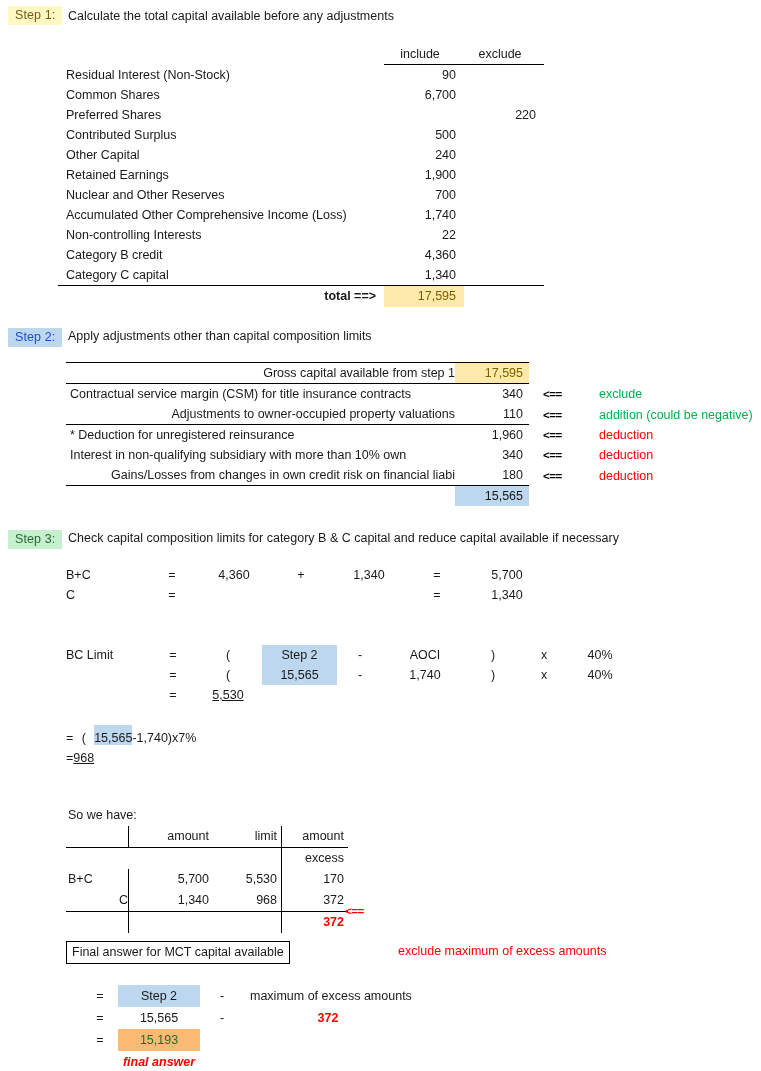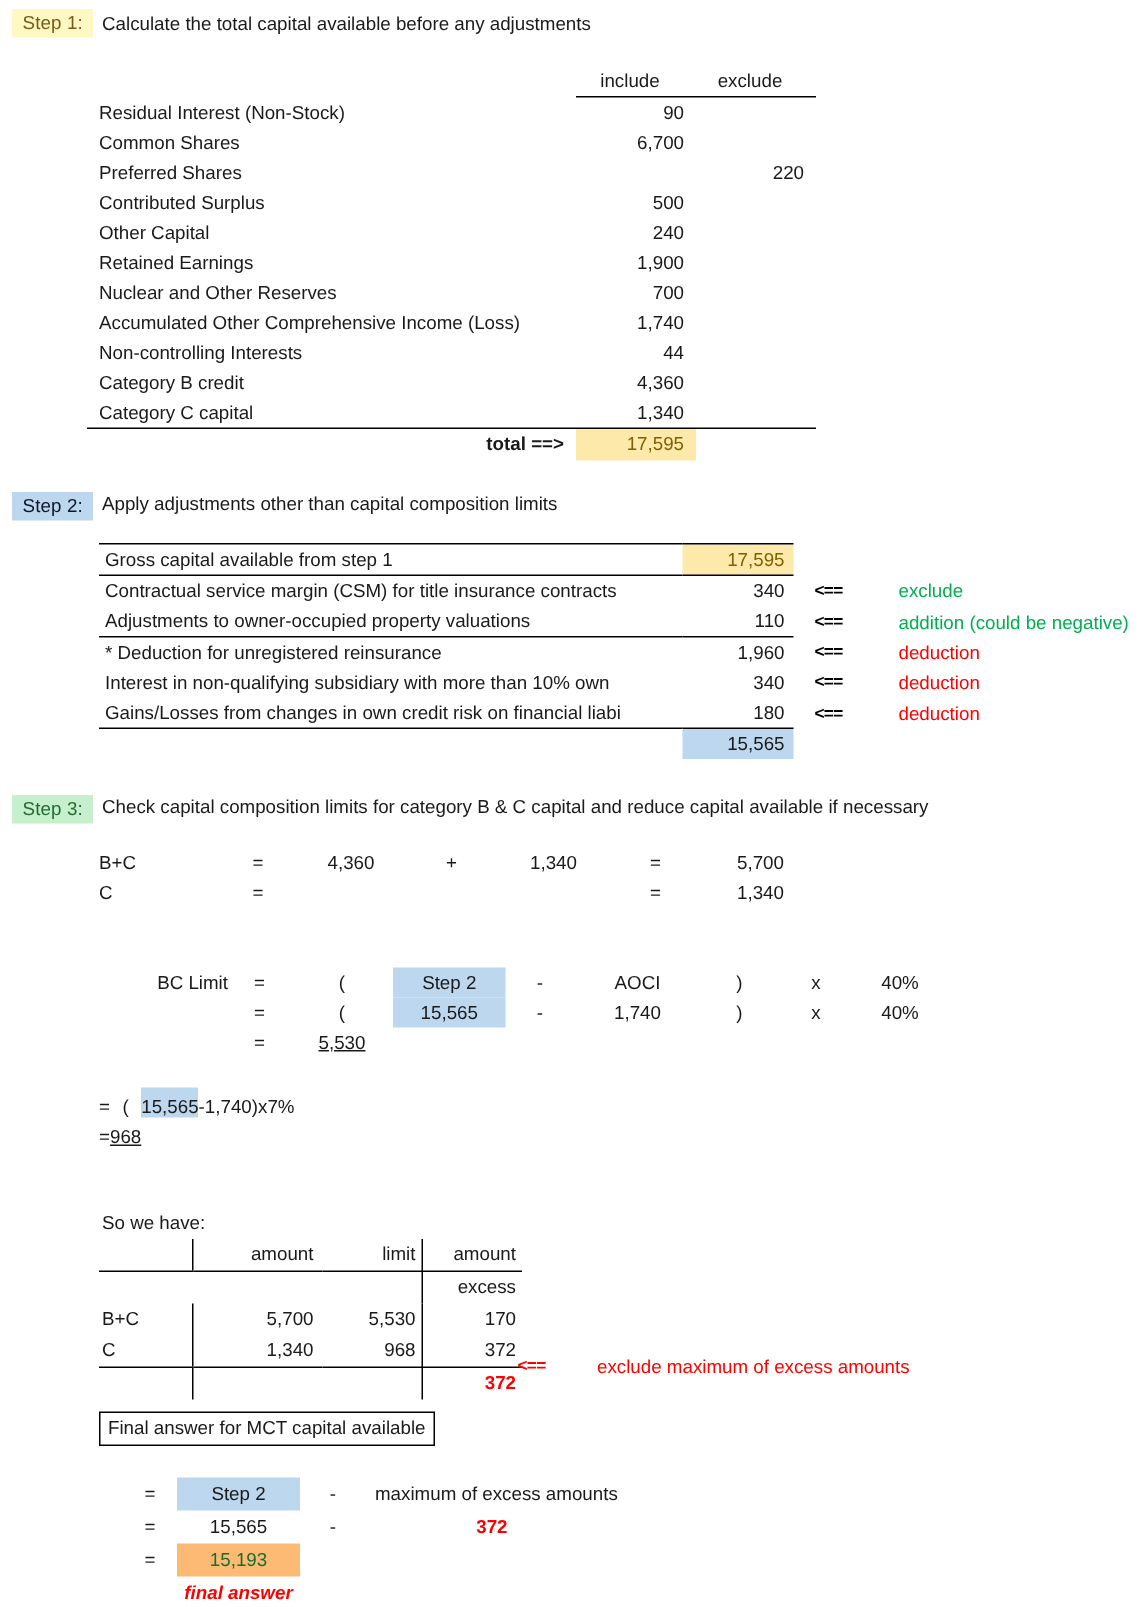--- a/index.html
+++ b/index.html
@@ -14,21 +14,21 @@
   }
   .abs{position:absolute;}
   .step-tag{
     display:inline-block;
     padding:2px 7px 3px 7px;
     font-size:12.5px;
     letter-spacing:0.1px;
     white-space:nowrap;
   }
   .tag-yellow{background:#fef9c3;color:#7c5a18;}
-  .tag-blue{background:#bdd7ee;color:#0f172a;}
+  .tag-blue{background:#bdd7ee;color:#1d4ed8;}
   .tag-green{background:#c6efce;color:#256b33;}
   .step-title{font-size:12.5px;color:#1a1a1a;white-space:nowrap;}
 
   table{border-collapse:collapse;font-size:12.5px;color:#1a1a1a;}
   td{padding:0;vertical-align:bottom;white-space:nowrap;}
   .r{text-align:right;}
   .c{text-align:center;}
   .b{font-weight:bold;}
   .ital{font-style:italic;}
 
@@ -41,36 +41,36 @@
   #t1 .totrow td{border-top:1.3px solid #000;height:21px;line-height:21px;}
   .hl-yellow{background:#fde9a9;color:#806000;}
   .hl-blue{background:#bdd7ee;color:#1a1a1a;}
   .hl-green{background:#fdba74;color:#1d6b2e;margin-top:42px;}
 
   
   #t2 td{height:20px;line-height:20px;}
   #t2 .lbl{width:385px;padding-left:4px;overflow:hidden;}
   #t2 .num{width:68px;padding-right:6px;text-align:right;}
   .bt{border-top:1.2px solid #000;}
-  .bb{border-bottom:1.2px solid #000;}
+  .bb{border-bottom:1.2px solid #000;text-align:right;}
   .note-add{color:#00b050;}
   .note-ded{color:#ff0000;}
   .arrow{color:#000;font-weight:bold;font-size:11.5px;letter-spacing:-0.5px;}
 
   
   #t3 td{height:20px;line-height:20px;}
   #t3 .lab{width:86px;}
   #t3 .eq{width:40px;text-align:center;}
   #t3 .v1{width:84px;text-align:center;}
   #t3 .op{width:50px;text-align:center;}
   #t3 .v2{width:86px;text-align:center;}
   #t3 .eq2{width:50px;text-align:center;}
   #t3 .v3{width:90px;text-align:center;}
 
-  #t4 td{height:20px;line-height:20px;text-align:right;}
+  #t4 td{height:20px;line-height:20px;}
   #t4 .lab{width:86px;}
   #t4 .eq{width:42px;text-align:center;}
   #t4 .par{width:68px;text-align:center;}
   #t4 .stp{width:75px;text-align:center;}
   #t4 .mi{width:46px;text-align:center;}
   #t4 .aoci{width:84px;text-align:center;}
   #t4 .par2{width:52px;text-align:center;}
   #t4 .x{width:50px;text-align:center;}
   #t4 .pct{width:62px;text-align:center;}
   .ul{text-decoration:underline;}
@@ -151,21 +151,21 @@
           <td class="num r">700</td>
           <td class="num r"></td>
         </tr>
   <tr>
           <td class="lbl">Accumulated Other Comprehensive Income (Loss)</td>
           <td class="num r">1,740</td>
           <td class="num r"></td>
         </tr>
   <tr>
           <td class="lbl">Non-controlling Interests</td>
-          <td class="num r">44</td>
+          <td class="num r">22</td>
           <td class="num r"></td>
         </tr>
   <tr>
           <td class="lbl">Category B credit</td>
           <td class="num r">4,360</td>
           <td class="num r"></td>
         </tr>
   <tr>
           <td class="lbl">Category C capital</td>
           <td class="num r">1,340</td>
@@ -366,21 +366,21 @@
     <td class="c0"></td>
     <td class="c1 vl"></td>
     <td class="c2 vr"></td>
     <td class="c3 red-b">372</td>
   </tr>
 </tbody>
     </table>
 </div>
 
 <div class="abs red-b" style="left:345px;top:905px;font-size:11.5px;letter-spacing:-0.5px;">&lt;==</div>
-<div class="abs red" style="left:398px;top:904px;">exclude maximum of excess amounts</div>
+<div class="abs red" style="left:398px;top:944px;">exclude maximum of excess amounts</div>
 
 <div class="abs" style="left:66px;top:941px;">
   <span class="finalbox">Final answer for MCT capital available</span>
 </div>
 
 <div class="abs" style="left:82px;top:985px;">
 <table id="t6">
   <tbody>
         <tr>
     <td class="eq">=</td>

